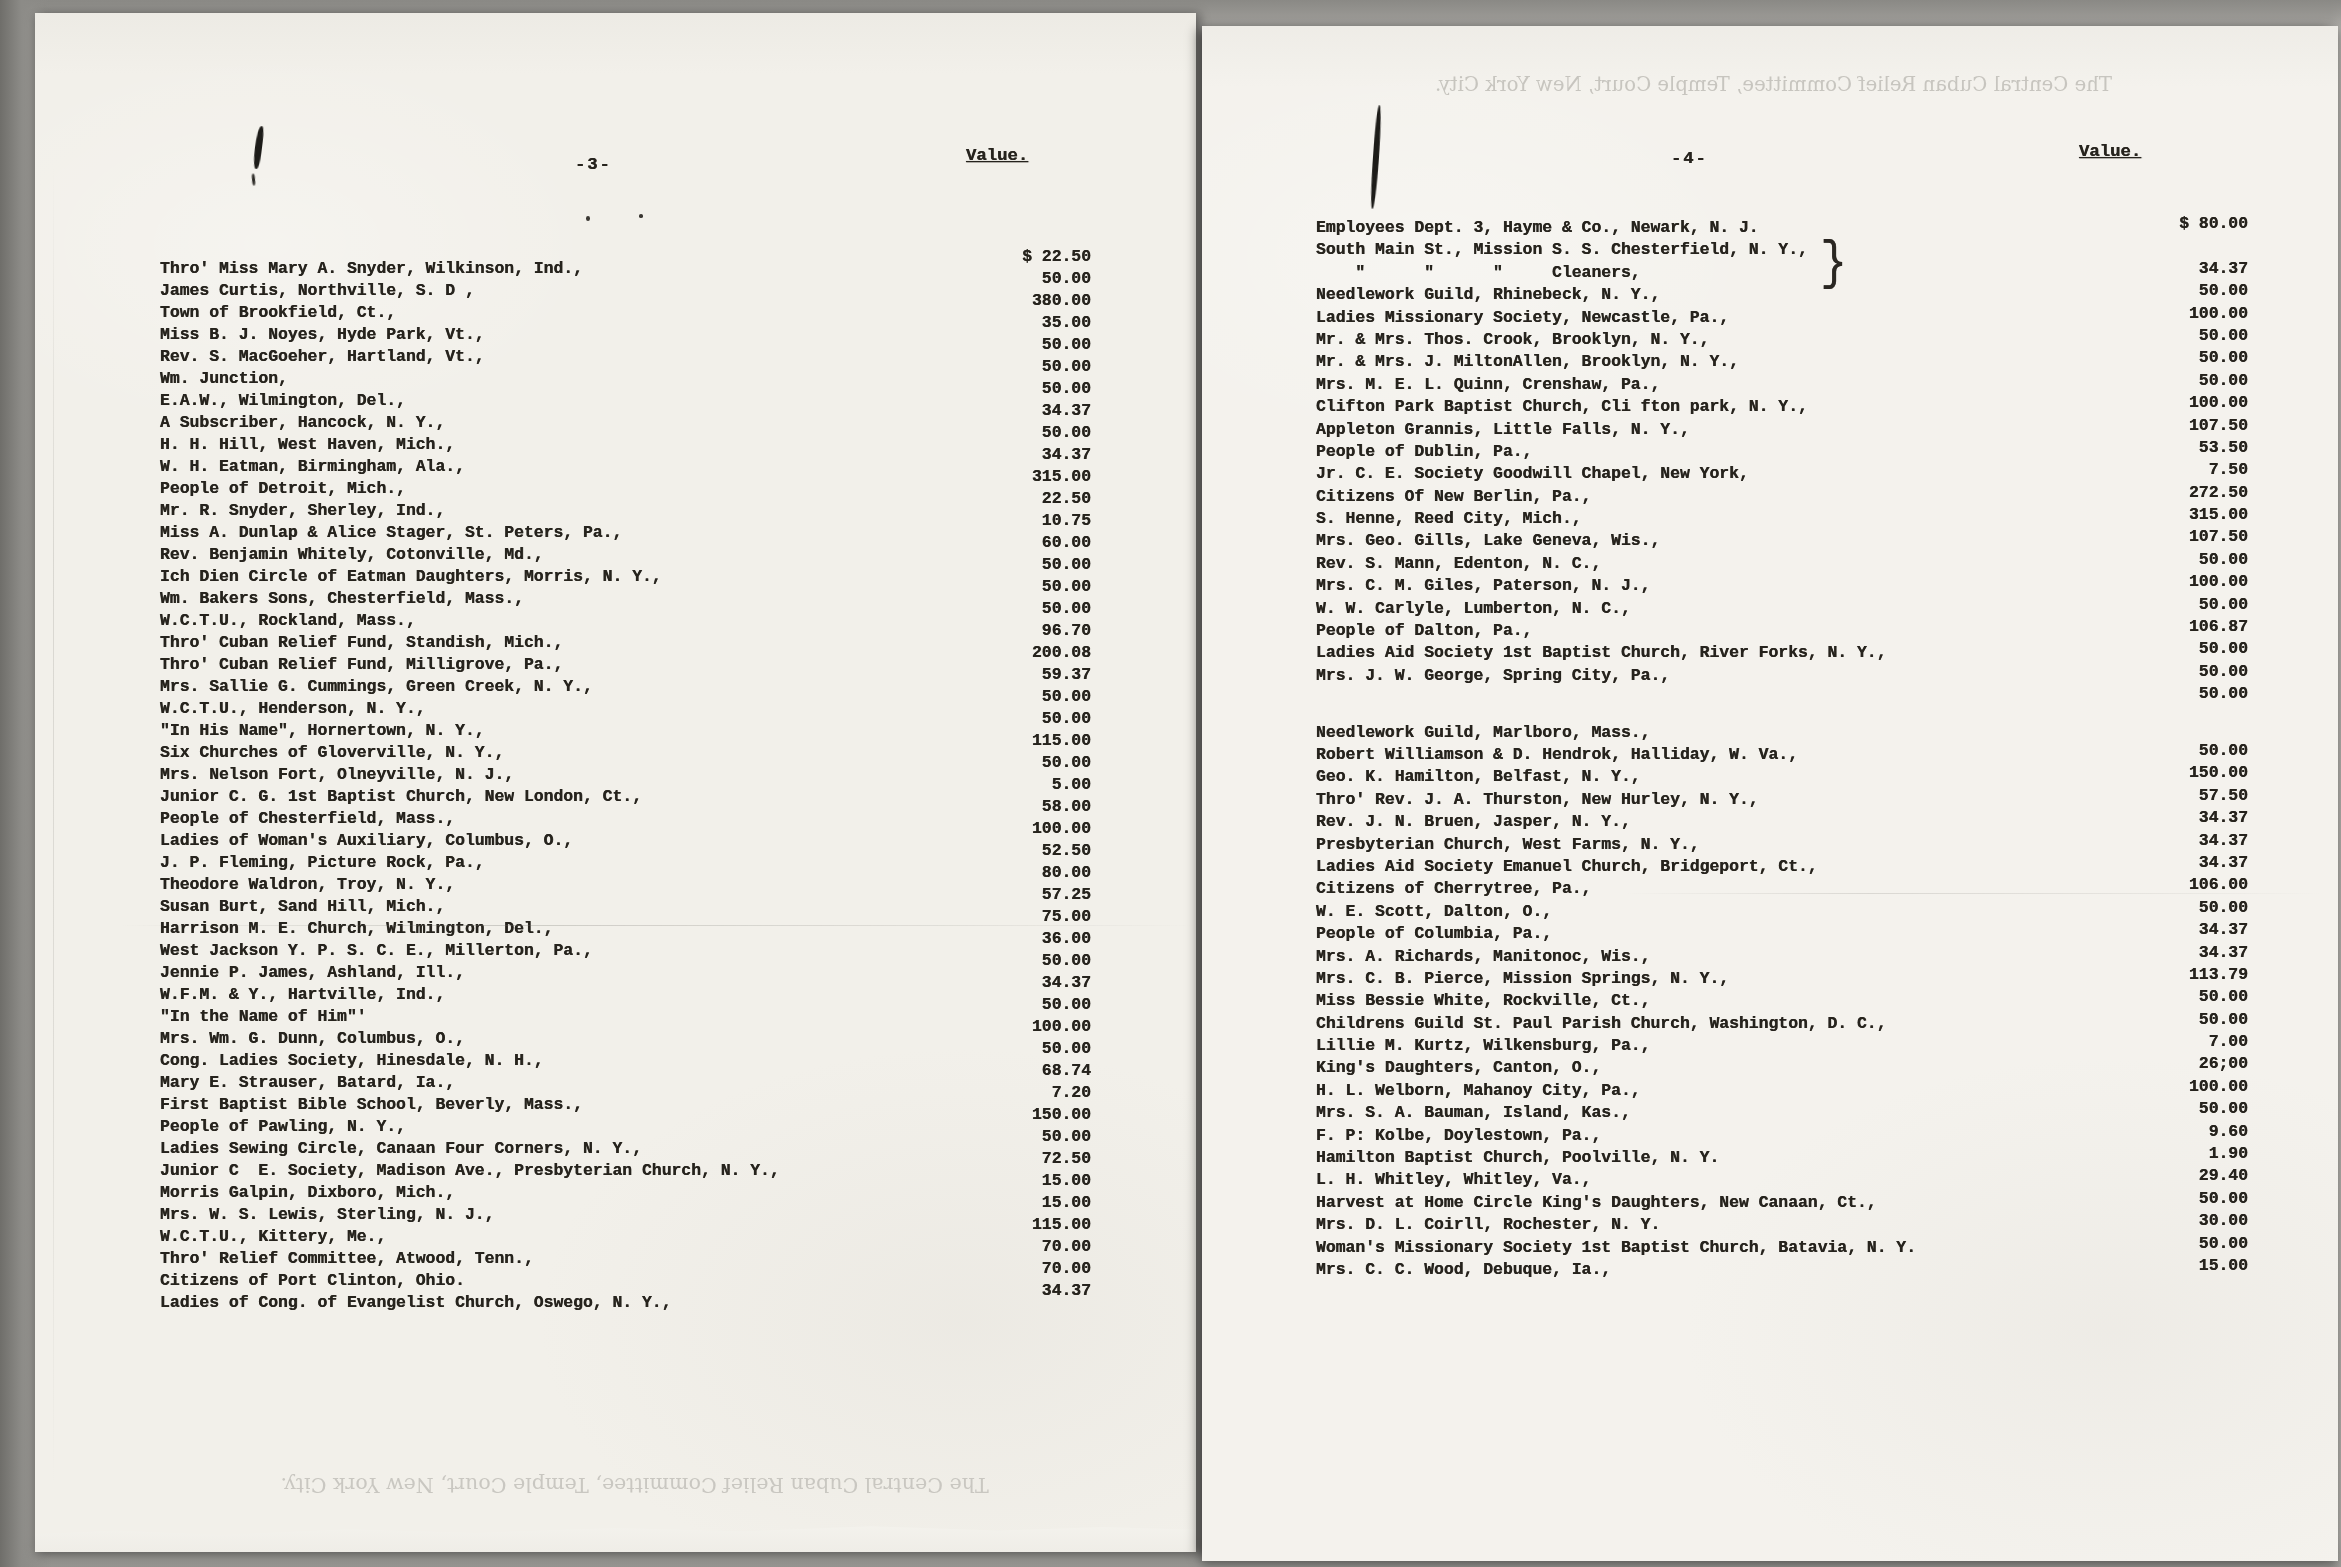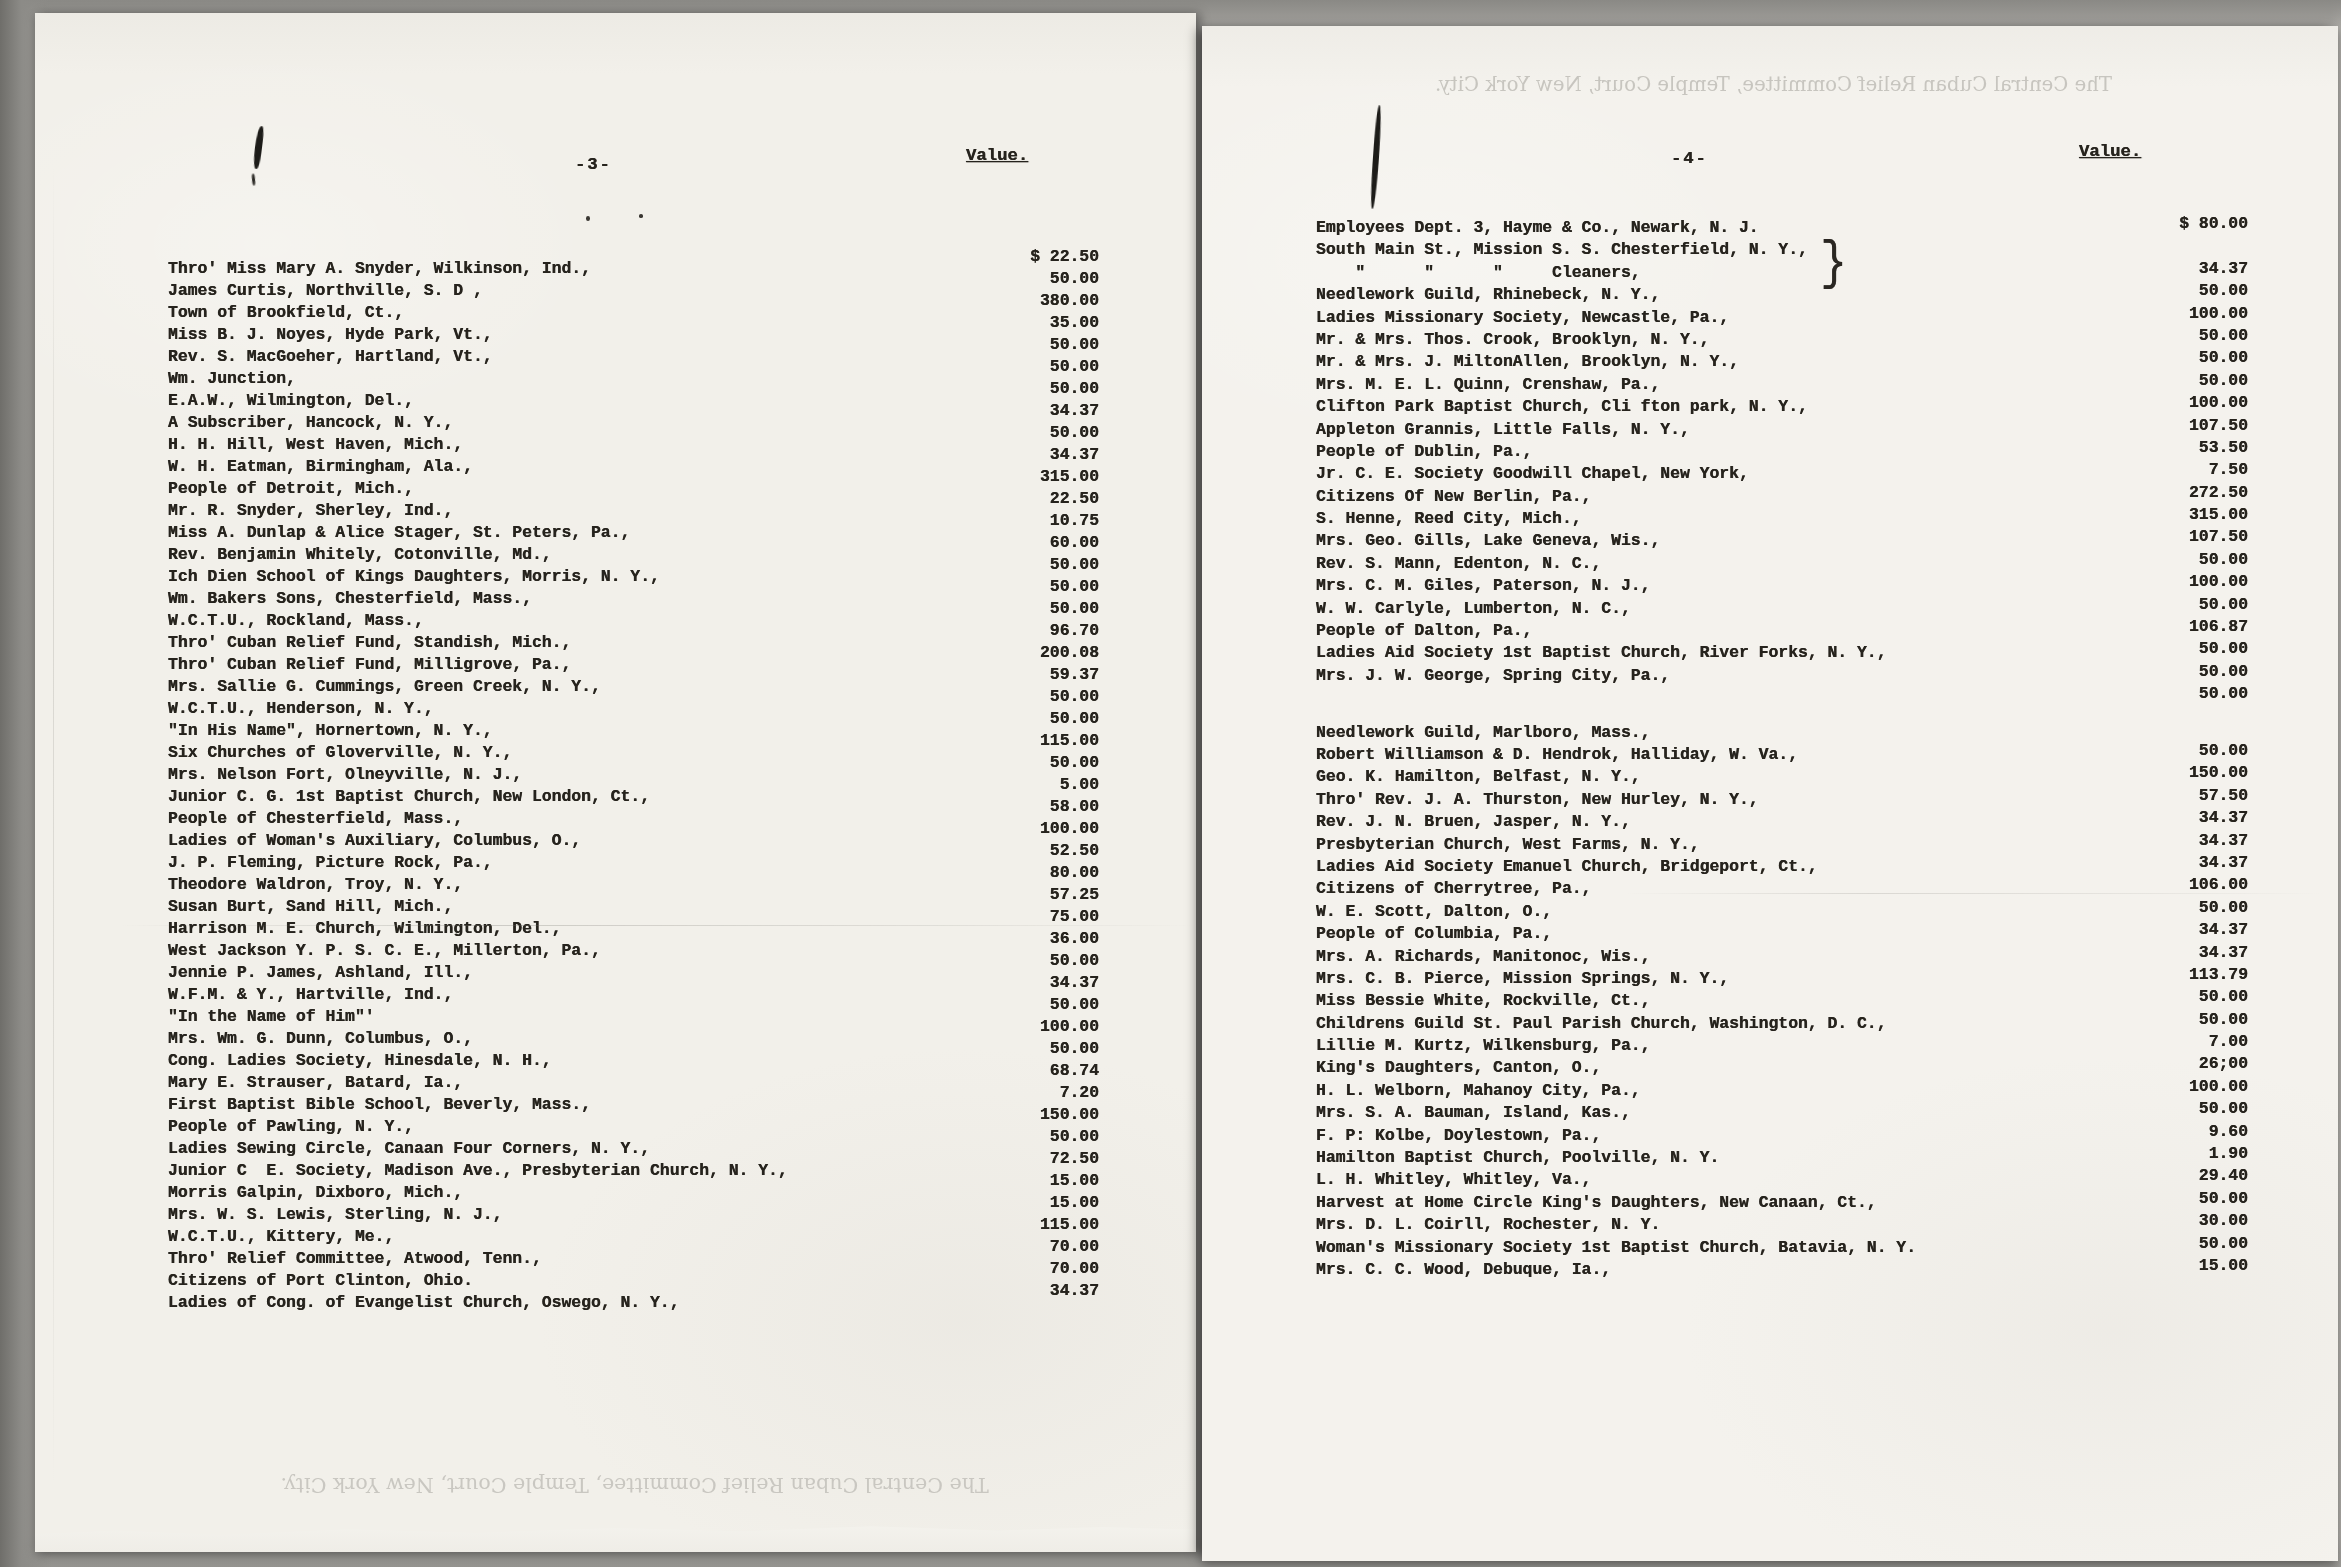--- a/index.html
+++ b/index.html
@@ -52,21 +52,21 @@
   .page-right .pageno{left:469px;top:123px;}
   .valhead{
     position:absolute;font-size:17.3px;white-space:pre;text-decoration:underline;
   }
   .page-left .valhead{left:931px;top:133px;}
   .page-right .valhead{left:877px;top:116px;}
   .rows{
     position:absolute;
     filter:blur(0.1px);
   }
-  .page-left .rows{left:133px;width:931px;top:245px;}
+  .page-left .rows{left:125px;width:931px;top:245px;}
   .page-right .rows{left:114px;width:932px;top:191px;}
   .row{position:relative;white-space:pre;}
   .page-left .row{height:22px;line-height:22px;}
   .page-right .row{height:22.4px;line-height:22.4px;}
   .row.gap{margin-top:12px;}
   .nm{font-size:16.4px;}
   .val{
     position:absolute;right:0;top:0;font-size:16.4px;
   }
   .page-left .val{transform:translateY(-12px);}
@@ -152,21 +152,21 @@
       <div class="row"><span class="nm">Rev. S. MacGoeher, Hartland, Vt.,</span><span class="val">50.00</span></div>
       <div class="row"><span class="nm">Wm. Junction,</span><span class="val">50.00</span></div>
       <div class="row"><span class="nm">E.A.W., Wilmington, Del.,</span><span class="val">50.00</span></div>
       <div class="row"><span class="nm">A Subscriber, Hancock, N. Y.,</span><span class="val">34.37</span></div>
       <div class="row"><span class="nm">H. H. Hill, West Haven, Mich.,</span><span class="val">50.00</span></div>
       <div class="row"><span class="nm">W. H. Eatman, Birmingham, Ala.,</span><span class="val">34.37</span></div>
       <div class="row"><span class="nm">People of Detroit, Mich.,</span><span class="val">315.00</span></div>
       <div class="row"><span class="nm">Mr. R. Snyder, Sherley, Ind.,</span><span class="val">22.50</span></div>
       <div class="row"><span class="nm">Miss A. Dunlap &amp; Alice Stager, St. Peters, Pa.,</span><span class="val">10.75</span></div>
       <div class="row"><span class="nm">Rev. Benjamin Whitely, Cotonville, Md.,</span><span class="val">60.00</span></div>
-      <div class="row"><span class="nm">Ich Dien School of Kings Daughters, Morris, N. Y.,</span><span class="val">50.00</span></div>
+      <div class="row"><span class="nm">Ich Dien Circle of Eatman Daughters, Morris, N. Y.,</span><span class="val">50.00</span></div>
       <div class="row"><span class="nm">Wm. Bakers Sons, Chesterfield, Mass.,</span><span class="val">50.00</span></div>
       <div class="row"><span class="nm">W.C.T.U., Rockland, Mass.,</span><span class="val">50.00</span></div>
       <div class="row"><span class="nm">Thro' Cuban Relief Fund, Standish, Mich.,</span><span class="val">96.70</span></div>
       <div class="row"><span class="nm">Thro' Cuban Relief Fund, Milligrove, Pa.,</span><span class="val">200.08</span></div>
       <div class="row"><span class="nm">Mrs. Sallie G. Cummings, Green Creek, N. Y.,</span><span class="val">59.37</span></div>
       <div class="row"><span class="nm">W.C.T.U., Henderson, N. Y.,</span><span class="val">50.00</span></div>
       <div class="row"><span class="nm">"In His Name", Hornertown, N. Y.,</span><span class="val">50.00</span></div>
       <div class="row"><span class="nm">Six Churches of Gloverville, N. Y.,</span><span class="val">115.00</span></div>
       <div class="row"><span class="nm">Mrs. Nelson Fort, Olneyville, N. J.,</span><span class="val">50.00</span></div>
       <div class="row"><span class="nm">Junior C. G. 1st Baptist Church, New London, Ct.,</span><span class="val">5.00</span></div>

